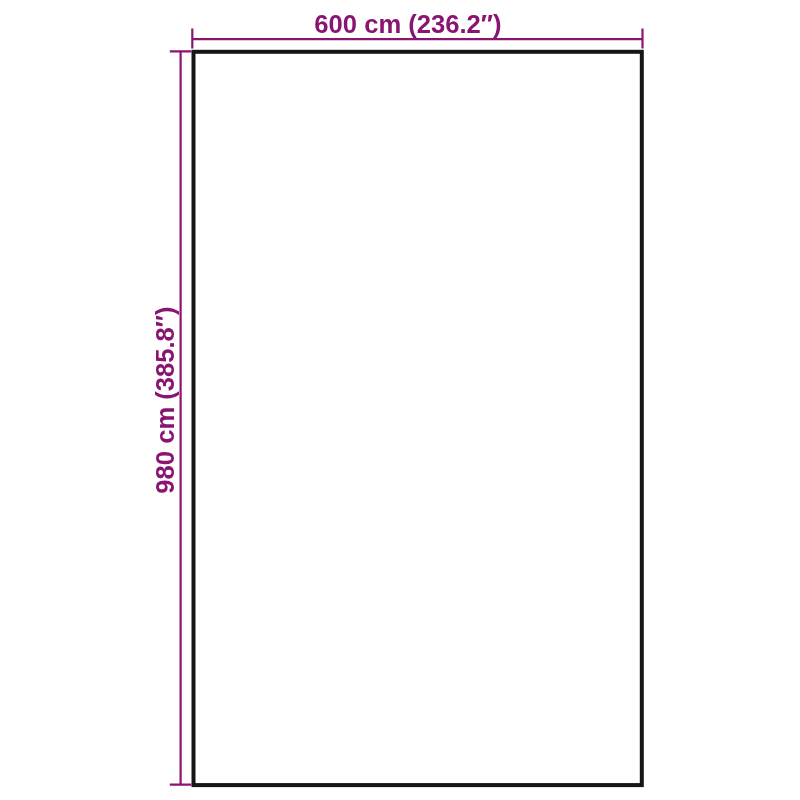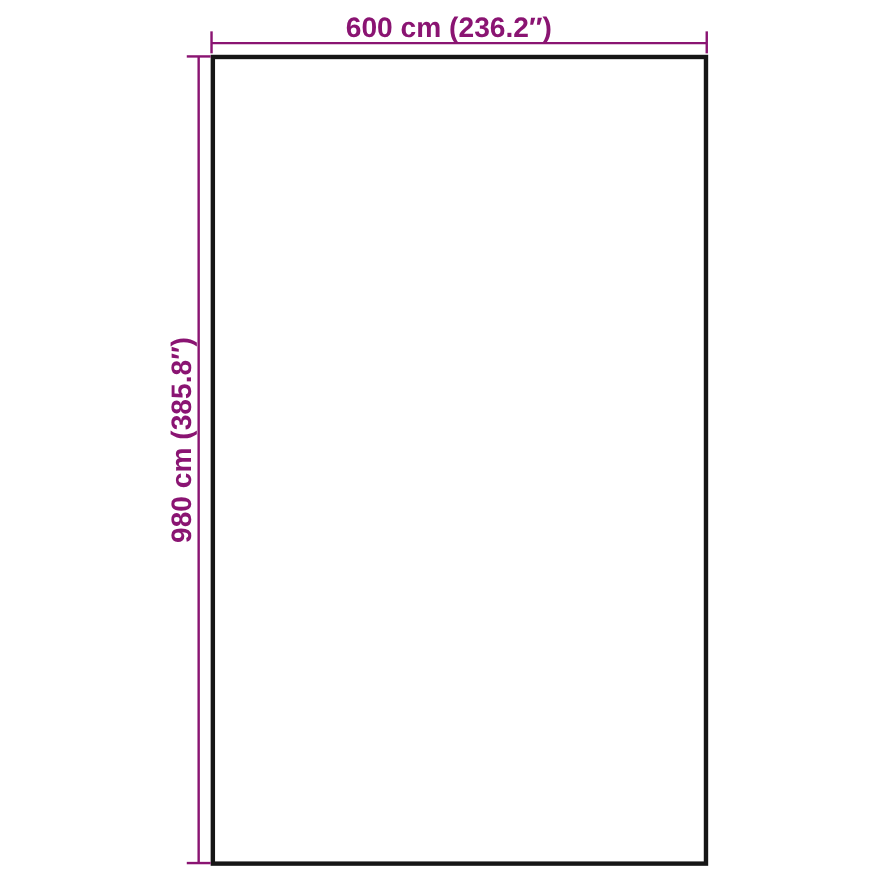--- a/index.html
+++ b/index.html
@@ -1,17 +1,17 @@
 <!DOCTYPE html>
 <html><head>
 <meta charset="utf-8">
 <title>Dimension diagram</title>
 <style>
   html,body{margin:0;padding:0;background:#ffffff;}
-  #canvas{position:relative;width:800px;height:800px;background:#ffffff;overflow:hidden;}
+  #canvas{position:relative;width:800px;height:800px;background:#ffffff;overflow:hidden;border-radius:16px;}
   svg{display:block;}
   text{font-family:"Liberation Sans", sans-serif;font-weight:bold;}
 </style>
 </head>
 <body>
 
 <div id="canvas">
 <svg width="800" height="800" viewBox="0 0 800 800" xmlns="http://www.w3.org/2000/svg">
 
   <rect x="0" y="0" width="800" height="800" fill="#ffffff"></rect>

